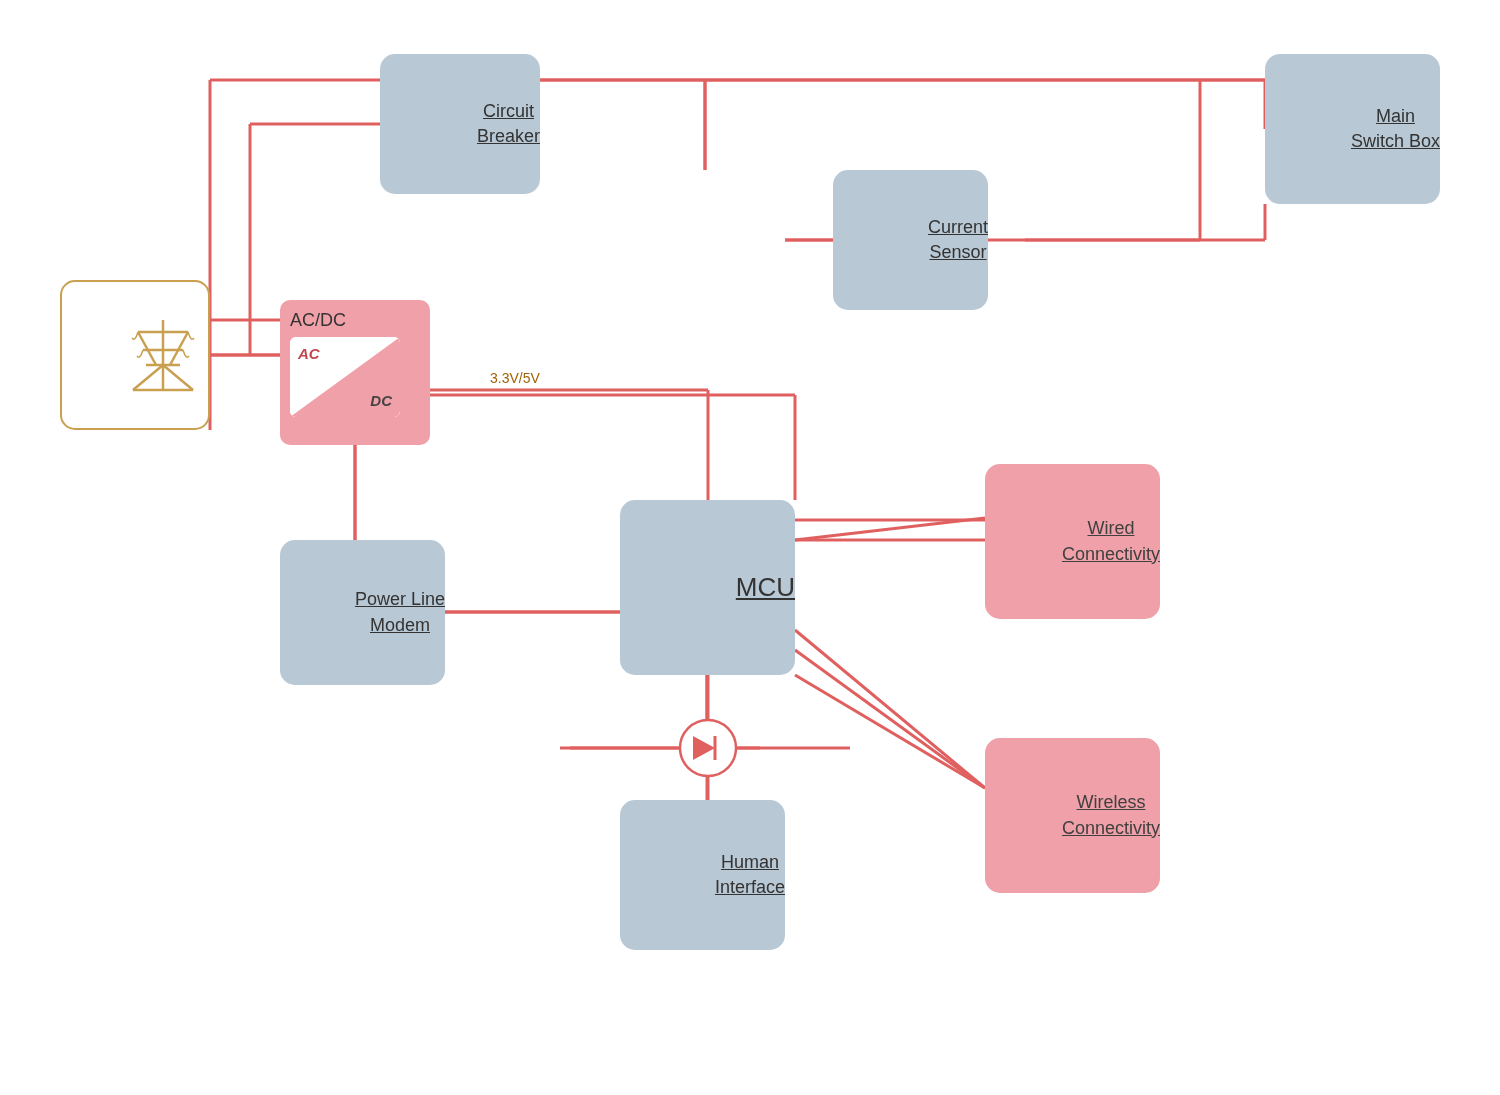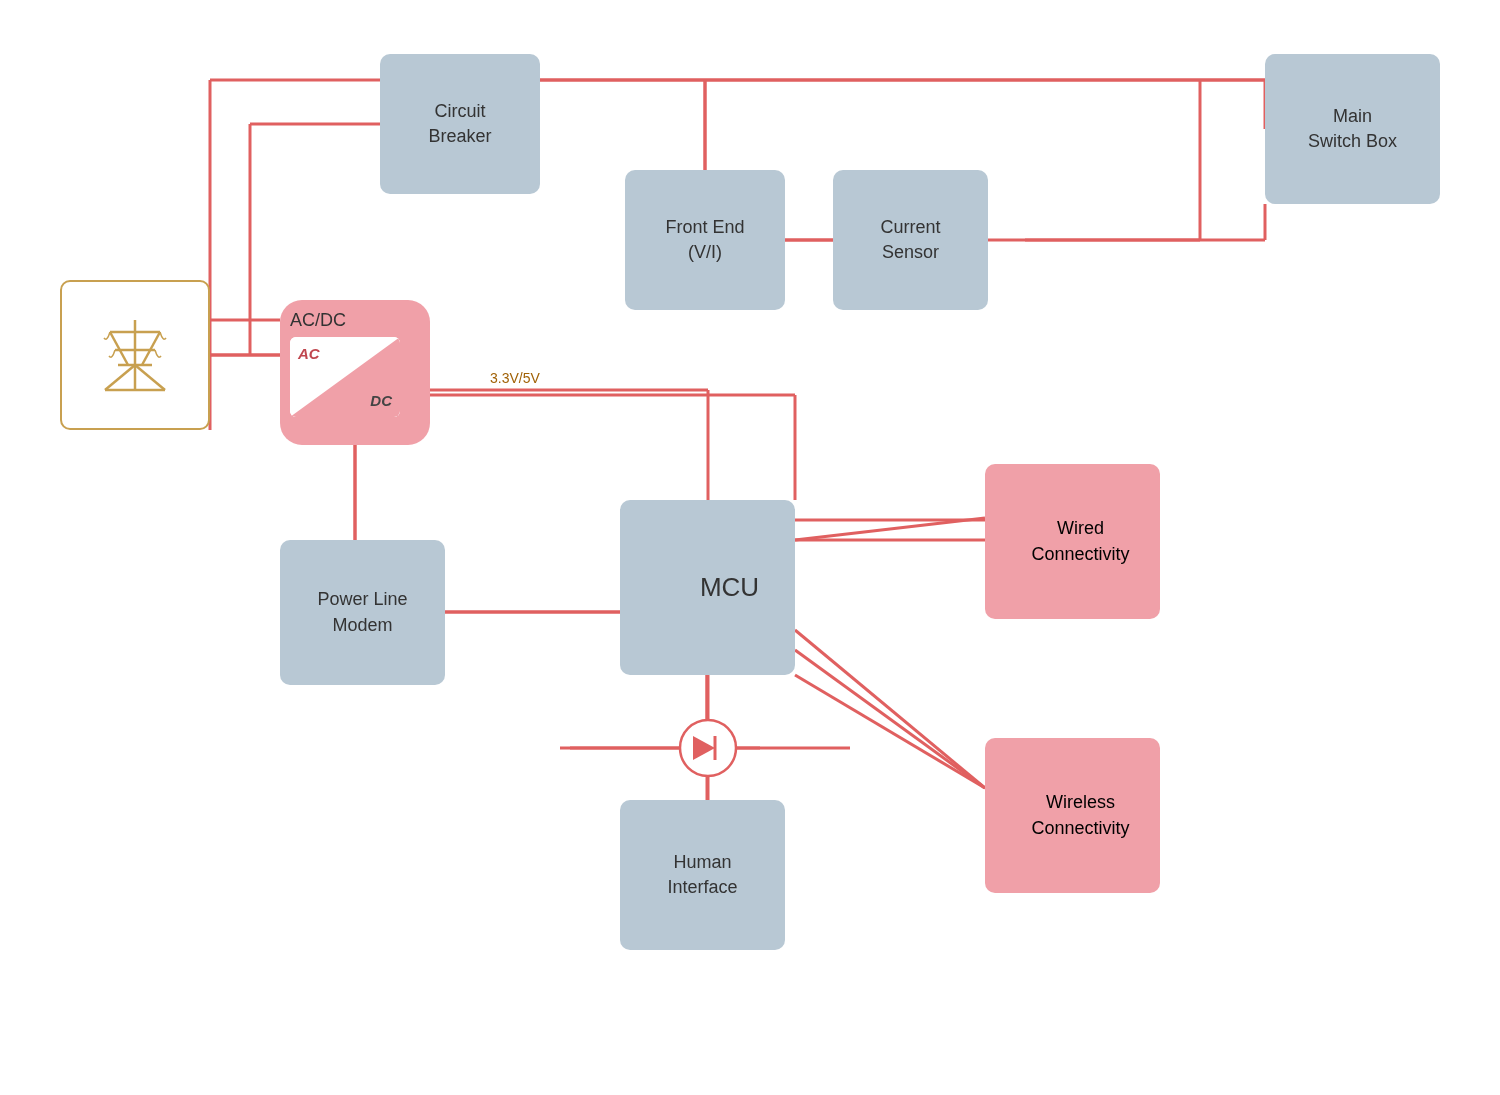--- a/index.html
+++ b/index.html
@@ -11,36 +11,37 @@
       overflow: hidden;
       position: relative;
     }
     .diagram-container {
       width: 1500px;
       height: 1095px;
       position: relative;
     }
     .node {
       position: absolute;
-      border-radius: 10px;
+      border-radius: 15px;
       display: flex;
       align-items: center;
-      justify-content: center;
+      justify-content: flex-end;
       text-align: center;
       font-size: 18px;
       font-weight: 400;
       line-height: 1.4;
+      text-decoration: underline;
     }
     .node-blue {
       background-color: #b8c8d4;
       color: #333;
     }
     .node-pink {
       background-color: #f0a0a8;
-      color: #000000;
+      color: #404040;
       padding-left: 16px;
     }
     .node-outline {
       background-color: #fff;
       border: 2px solid #c8a050;
       color: #c8a050;
     }
     
     svg.connections {
       position: absolute;
@@ -184,36 +185,32 @@
         <path d="M65,40 Q68,50 71,46" stroke-width="1.5"></path>
       </g>
     </svg>
   </div>
 
   <div class="node node-blue" style="left:380px; top:54px; width:160px; height:140px;">
     <span style="white-space:pre-line;">Circuit
 Breaker</span>
   </div>
 
-  <div class="node node-blue" style="left:625px; top:170px; width:160px; height:140px;">
-    <span style="white-space:pre-line;">Front End
-(V/I)</span>
-  </div>
 
   <div class="node node-blue" style="left:833px; top:170px; width:155px; height:140px;">
     <span style="white-space:pre-line;">Current
 Sensor</span>
   </div>
 
   <div class="node node-blue" style="left:1265px; top:54px; width:175px; height:150px;">
     <span style="white-space:pre-line;">Main
 Switch Box</span>
   </div>
 
-  <div style="position:absolute; left:280px; top:300px; width:150px; height:145px; background:#f0a0a8; border-radius:22px; padding:10px;">
+  <div style="position:absolute; left:280px; top:300px; width:150px; height:145px; background:#f0a0a8; border-radius:10px; padding:10px;">
     <div style="font-size:18px; color:#333; margin-bottom:6px;">AC/DC</div>
     <div style="position:relative; width:110px; height:80px; border-radius:6px; overflow:hidden; background:white;font-style:italic;">
       <div style="position:absolute; top:0; left:0; width:110px; height:80px; background:white;"></div>
       <div style="position:absolute; top:0; left:0; width:0; height:0; border-left:110px solid transparent; border-bottom:80px solid #f0a0a8;"></div>
       <span style="position:absolute; top:8px; left:8px; font-size:15px; font-weight:bold; color:#c0474f;">AC</span>
       <span style="position:absolute; bottom:8px; right:8px; font-size:15px; font-weight:bold; color:#444;">DC</span>
     </div>
   </div>
 
   <div class="node node-blue" style="left:280px; top:540px; width:165px; height:145px;">

